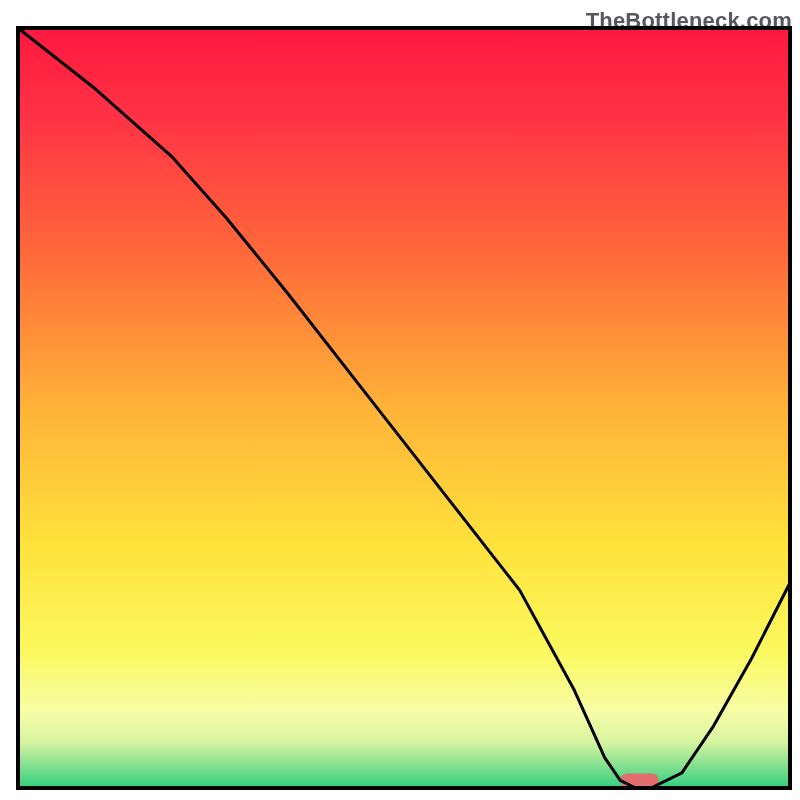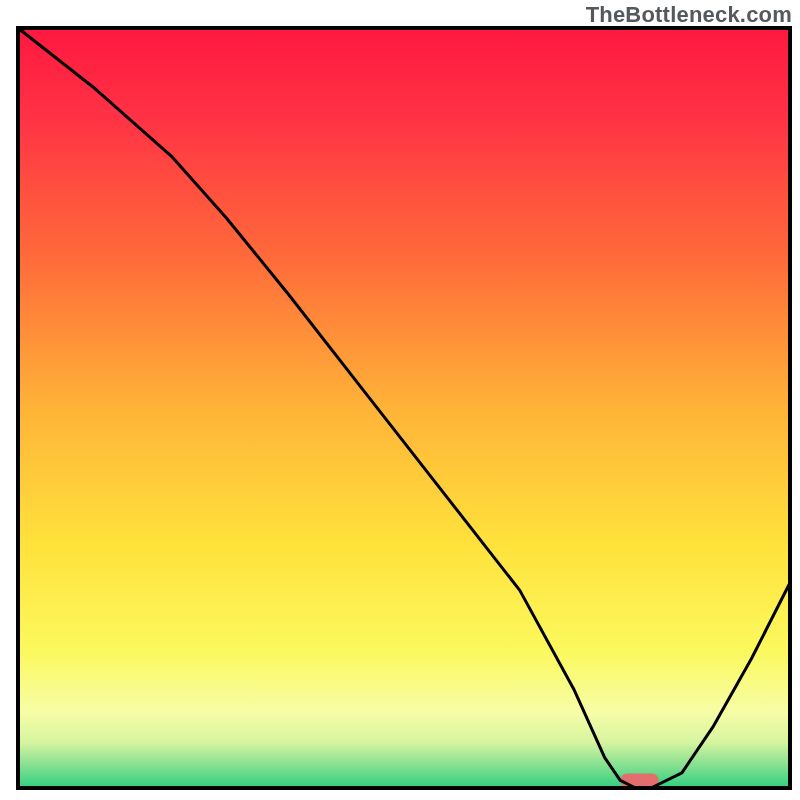--- a/index.html
+++ b/index.html
@@ -10,21 +10,21 @@
     background: #ffffff;
     font-family: Arial, Helvetica, sans-serif;
   }
   .stage {
     position: relative;
     width: 800px;
     height: 800px;
   }
   .watermark {
     position: absolute;
-    top: 2px;
+    top: 8px;
     right: 8px;
     font-size: 22px;
     font-weight: 600;
     color: #55595c;
     letter-spacing: 0.2px;
   }
   svg {
     position: absolute;
     top: 0;
     left: 0;

